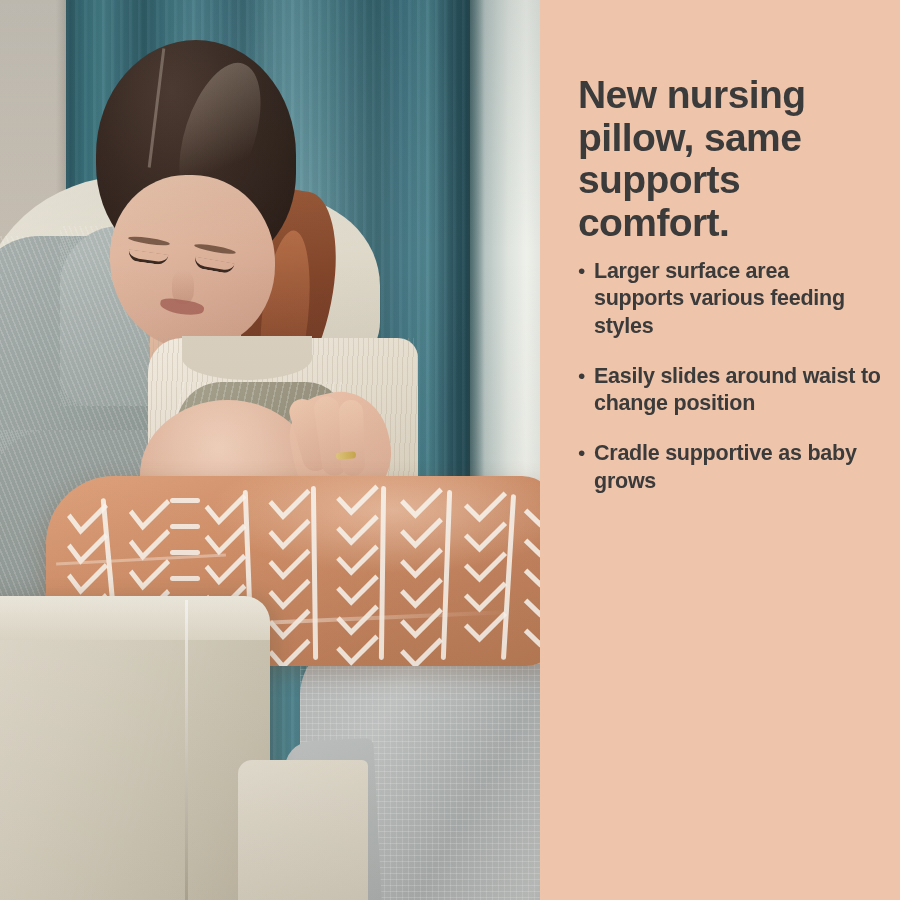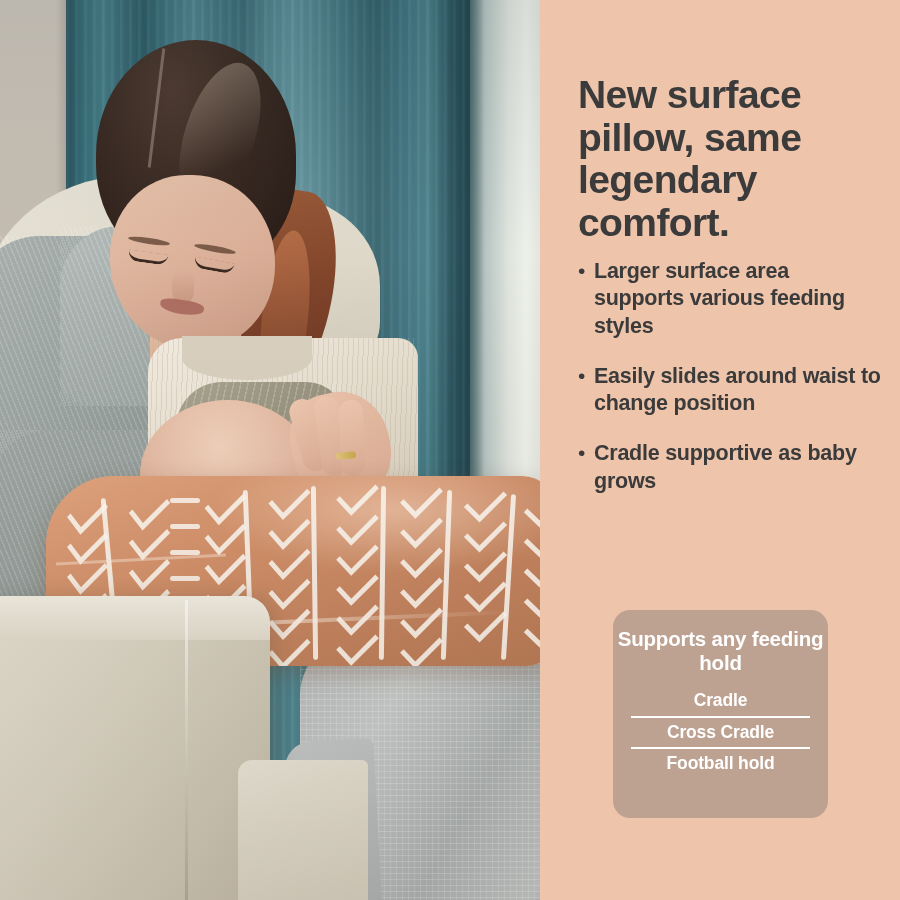--- a/index.html
+++ b/index.html
@@ -337,40 +337,32 @@
     <div class="sofa-arm"></div>
     <div class="sofa-arm-top"></div>
     <div class="sofa-arm-seam"></div>
     <div class="sofa-seat"></div>
 
     <div class="grade"></div>
   </div>
 
   <div class="panel">
 
-    <h1 class="headline">New surface pillow, same legendary comfort.</h1>
+    <h1 class="headline">New nursing pillow, same supports comfort.</h1>
 
     <div class="bullets">
       <div class="bullet">
         <span class="dot">•</span>
         <span class="btext">Larger surface area supports various feeding styles</span>
       </div>
       <div class="bullet">
         <span class="dot">•</span>
         <span class="btext">Easily slides around waist to change position</span>
       </div>
       <div class="bullet">
         <span class="dot">•</span>
         <span class="btext">Cradle supportive as baby grows</span>
       </div>
     </div>
 
-    <div class="card">
-      <div class="card-title">Supports any feeding hold</div>
-      <div class="card-list">
-        <div class="card-item">Cradle</div>
-        <div class="card-item">Cross Cradle</div>
-        <div class="card-item">Football hold</div>
-      </div>
-    </div>
 
   </div>
 </div>
 
 </body></html>

